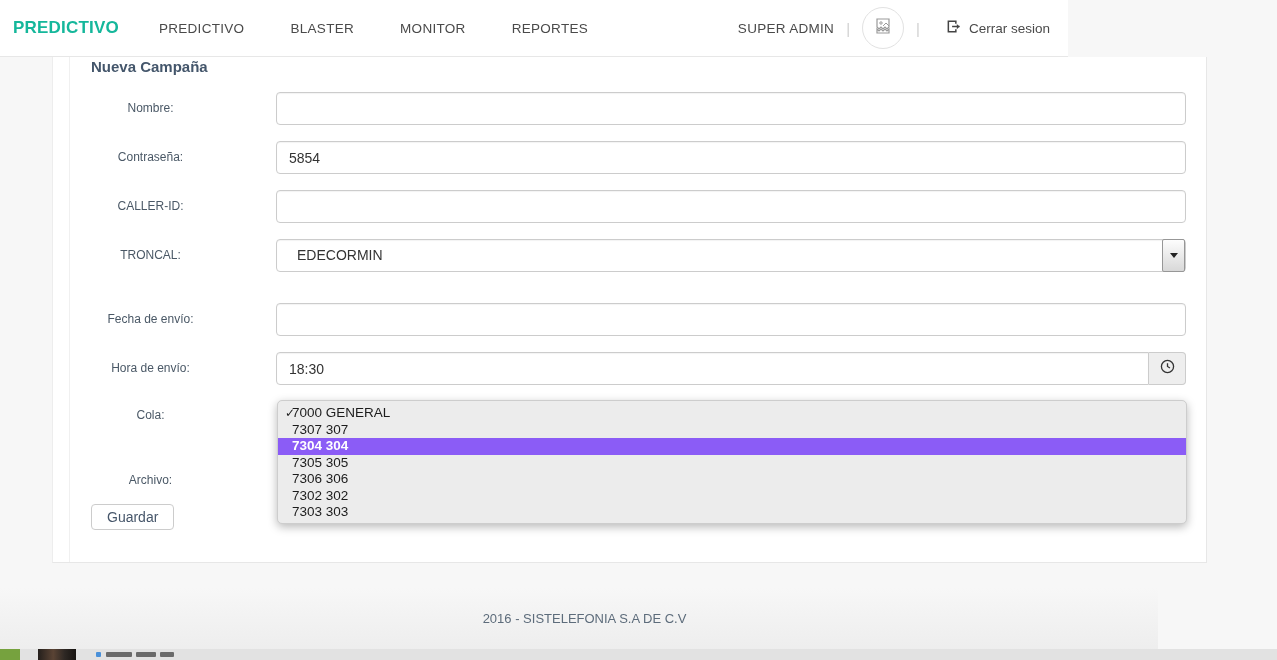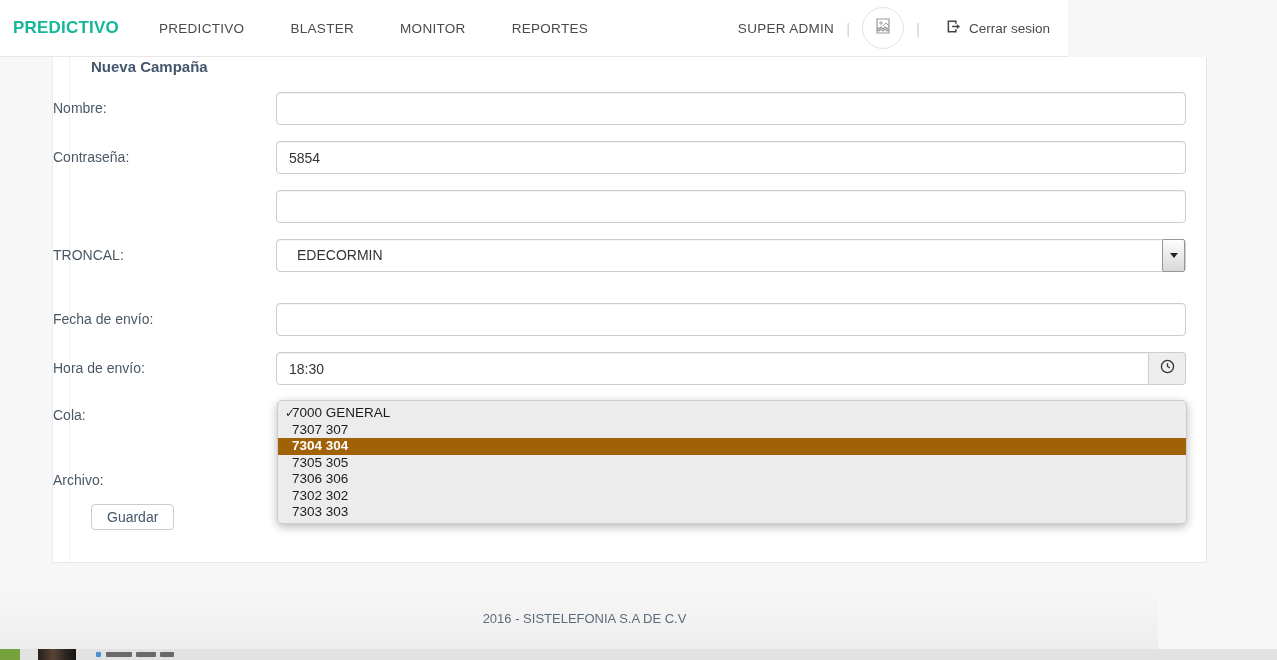--- a/index.html
+++ b/index.html
@@ -22,21 +22,21 @@
 
   
   .main { position:absolute; top:57px; left:0; width:1158px; height:603px;
           background:linear-gradient(#f7f7f7 88%, #ececec 100%); }
   .panel { position:absolute; top:0; left:52px; width:1155px; height:506px; background:#fff;
            border-left:1px solid #ededed; border-right:1px solid #e7e7e7; border-bottom:1px solid #e7e7e7; }
   .panel-edge { position:absolute; left:16px; top:0; bottom:0; width:0; border-left:1px solid #f0f0f0; }
 
   .form-title { position:absolute; left:38px; top:1px; font-size:15px; font-weight:bold; color:#44566b; }
 
-  .flabel { position:absolute; left:0; width:195px; text-align:left; font-size:14px; color:#4a5866;
+  .flabel { position:absolute; left:0; width:195px; text-align:center; font-size:12px; color:#4a5866;
             line-height:33px; }
   .ctrl { position:absolute; left:223px; width:910px; height:33px; }
   .tinput { width:100%; height:33px; border:1px solid #ccc; border-radius:4px; background:#fff;
             font-family:inherit; font-size:14px; color:#333; padding:6px 12px;
             box-shadow:inset 0 1px 1px rgba(0,0,0,.05); outline:none; }
 
   
   .nselect { position:relative; width:100%; height:33px; border:1px solid #ccc; border-radius:4px;
              background:#fff; box-shadow:inset 0 1px 1px rgba(0,0,0,.05); cursor:pointer; }
   .nselect-value { position:absolute; left:20px; top:0; line-height:31px; font-size:14px; color:#333; }
@@ -52,21 +52,21 @@
   .addon { width:37px; height:33px; background:#eee; border:1px solid #ccc; border-left:none;
            border-radius:0 4px 4px 0; display:flex; align-items:center; justify-content:center; cursor:pointer; }
 
   
   .popup { position:absolute; left:224px; top:343px; width:910px; height:124px; background:#ececec;
            border:1px solid #cdcdcd; border-radius:5px; box-shadow:0 3px 10px rgba(0,0,0,.28);
            padding:4px 0; z-index:10; }
   .opt { height:16.5px; line-height:16.5px; font-size:13.5px; color:#1c1c1c; display:flex; cursor:pointer; }
   .opt .chk { width:14px; padding-left:7px; font-size:12px; color:#1c1c1c; }
   .opt .lbl { padding-left:0; }
-  .opt.hl { background:#a16207; color:#fff; font-weight:bold; }
+  .opt.hl { background:#8b5cf6; color:#fff; font-weight:bold; }
   .opt.hl .chk { color:#fff; }
 
   .save-btn { position:absolute; left:38px; top:447px; padding:4px 15px; font-family:inherit; font-size:14px;
               color:#46566a; background:#fff; border:1px solid #ccc; border-radius:4px; cursor:pointer; }
 
   
   .footer-text { position:absolute; left:0; right:0; top:554px; text-align:center;
                  font-size:13px; color:#5d6c7b;margin-left:11px; }
 
   
@@ -127,20 +127,21 @@
     <div class="flabel" style="top:35px">Nombre:</div>
     <div class="ctrl" style="top:35px">
       <input class="tinput" type="text" value="" style="">
     </div>
 
     <div class="flabel" style="top:84px">Contraseña:</div>
     <div class="ctrl" style="top:84px">
       <input class="tinput" type="text" value="5854" style="">
     </div>
 
+    <div class="flabel" style="top:133px">CALLER-ID:</div>
     <div class="ctrl" style="top:133px">
       <input class="tinput" type="text" value="" style="">
     </div>
 
     <div class="flabel" style="top:182px">TRONCAL:</div>
     <div class="ctrl" style="top:182px">
       <div class="nselect">
         <span class="nselect-value">EDECORMIN</span>
         <span class="nselect-btn">
           <span class="caret-down"></span>

